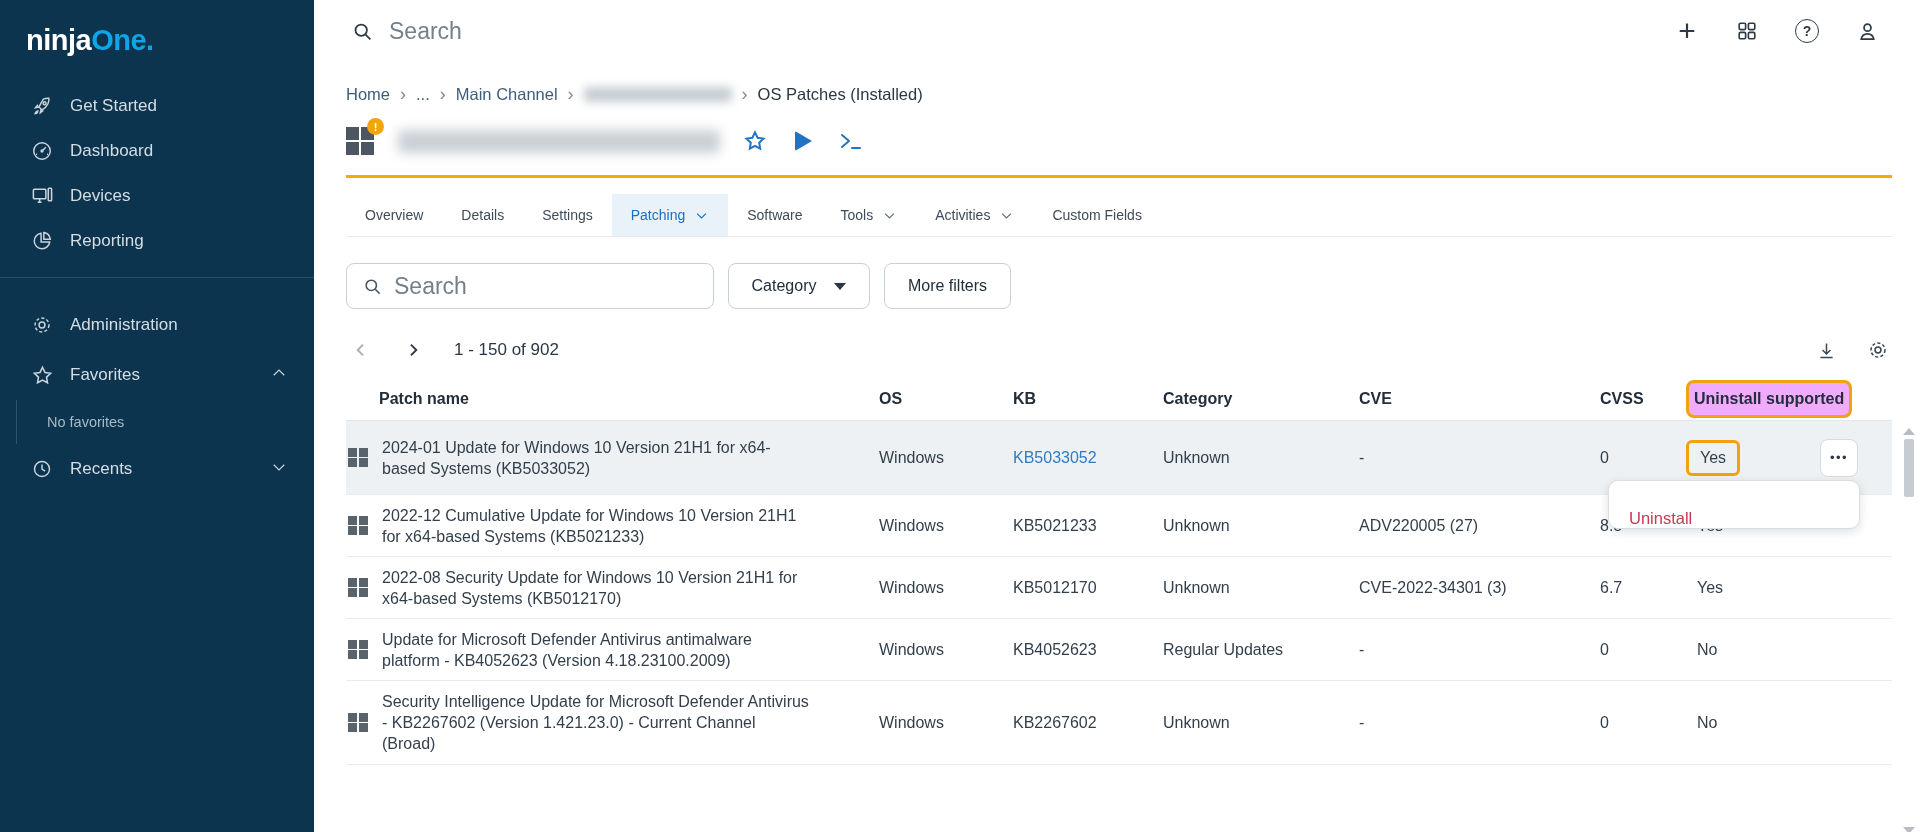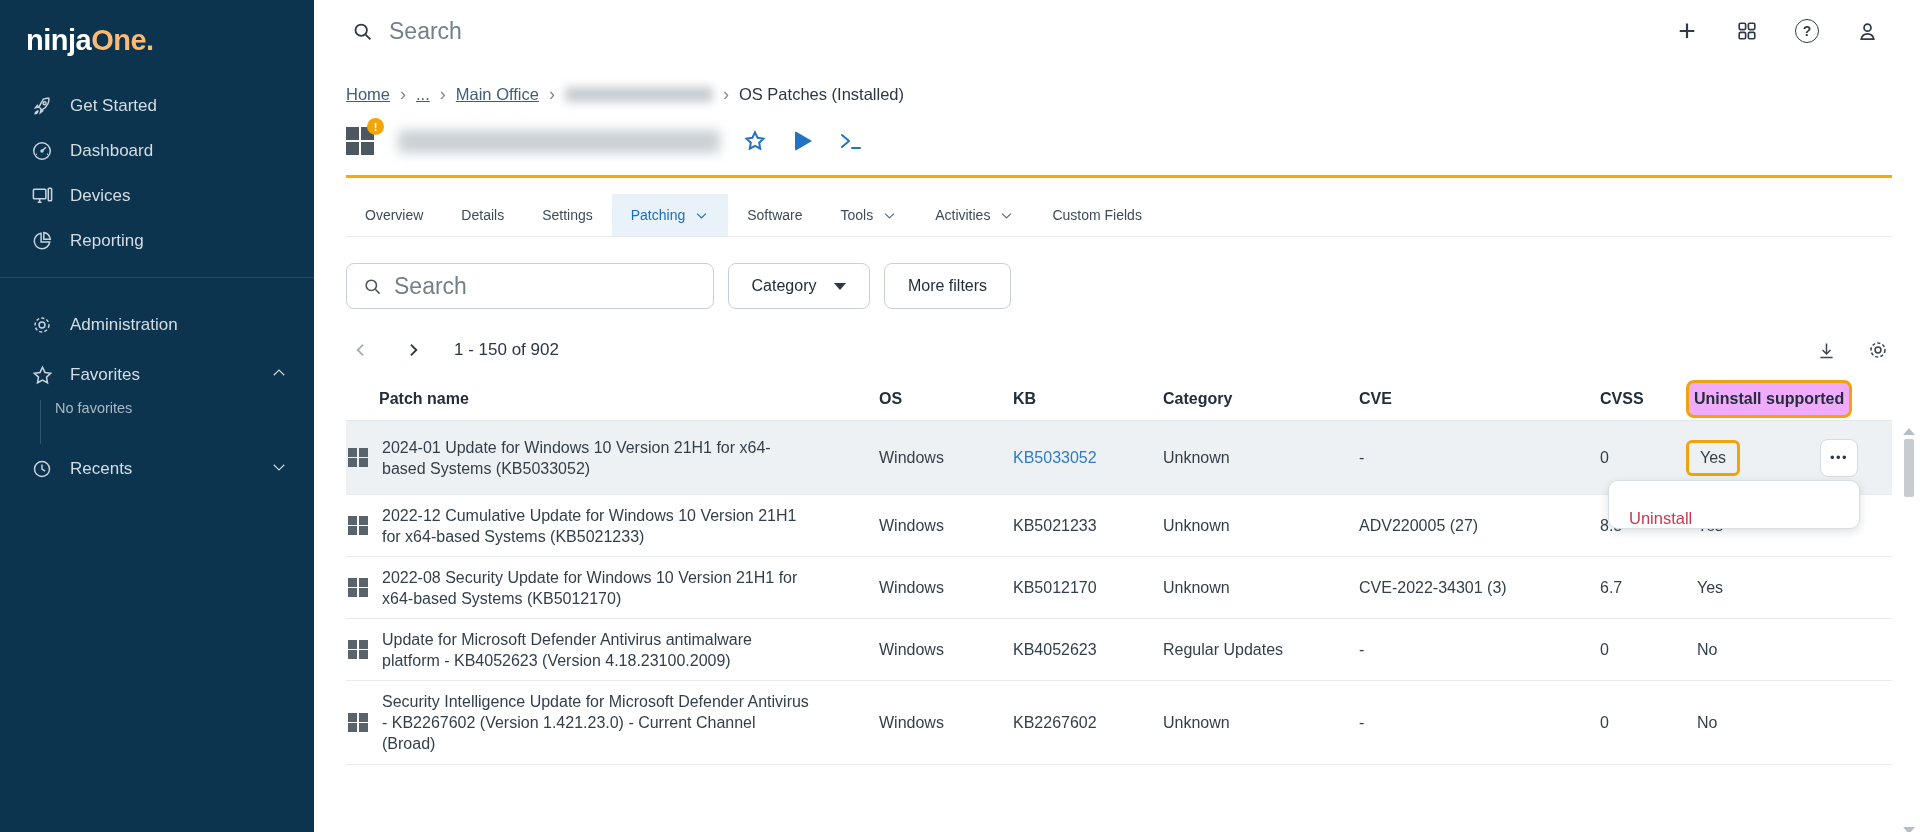--- a/index.html
+++ b/index.html
@@ -4,49 +4,49 @@
 <style>
   * { margin:0; padding:0; box-sizing:border-box; }
   html,body { width:1920px; height:832px; overflow:hidden; background:#fff;
     font-family:"Liberation Sans", sans-serif; color:#2b3744; }
   body { display:flex; }
 
   
   .sidebar { width:314px; height:832px; background:#0d344e; flex:0 0 314px; position:relative; }
   .logo { padding:24px 0 26px 26px; font-size:29px; font-weight:bold; letter-spacing:-0.5px; cursor:pointer; }
   .logo .lg-ninja { color:#ffffff; }
-  .logo .lg-one { color:#fdba74; }
+  .logo .lg-one { color:#0ea5e9; }
   .nav-item { height:45px; display:flex; align-items:center; padding-left:30px; cursor:pointer; position:relative; }
   .nav-item .nav-icon { width:24px; height:24px; margin-right:16px; display:flex; align-items:center; justify-content:center; }
   .nav-item .nav-icon svg { stroke:#c9d4dc; fill:none; stroke-width:1.6; }
   .nav-label { color:#d4dde3; font-size:17px; }
   .nav-divider { height:1px; background:#21506e; margin:14px 0 22px 0; }
   .sec-item { height:50px; }
   .chev { position:absolute; right:26px; }
   .chev svg { stroke:#c9d4dc; fill:none; stroke-width:1.6; }
-  .no-fav-row { display:flex; align-items:flex-start; height:44px; margin-left:40px; border-left:1px solid #2a5570; padding-left:14px; }
+  .no-fav-row { display:flex; align-items:center; height:44px; margin-left:16px; border-left:1px solid #2a5570; padding-left:30px; }
   .no-fav { color:#a9bac4; font-size:14.5px; }
 
   
   .main { flex:1; display:flex; flex-direction:column; }
   .topbar { height:62px; display:flex; align-items:center; padding:0 40px 0 38px; }
   .topbar-search { display:flex; align-items:center; gap:16px; flex:1; cursor:text; }
   .topbar-search svg { stroke:#2b3744; fill:none; stroke-width:2; }
   .ph { color:#73808c; font-size:23px; }
   .topbar-icons { display:flex; align-items:center; gap:34px; }
   .tb-ic { width:26px; height:26px; display:flex; align-items:center; justify-content:center; cursor:pointer; color:#2e3a45; }
   .tb-ic svg { stroke:#2e3a45; fill:none; stroke-width:1.8; }
   .plus-glyph { font-size:30px; font-weight:300; line-height:22px; color:#2e3a45; }
   .help-circle { width:24px; height:24px; border:1.8px solid #2e3a45; border-radius:50%; display:flex; align-items:center; justify-content:center; font-size:14px; font-weight:bold; color:#2e3a45; }
 
   .content { padding:0 28px 0 32px; position:relative; flex:1; }
 
   
   .breadcrumb { margin-top:22px; display:flex; align-items:center; gap:10px; font-size:16.5px; }
-  .bc-link { color:#3e5d7c; cursor:pointer;text-decoration:underline; }
+  .bc-link { color:#3e5d7c; cursor:pointer; }
   .bc-sep { color:#7d8a95; font-size:18px; }
   .bc-current { color:#2b3744; }
   .bc-redacted { width:148px; height:15px; border-radius:3px; background:#98a2ab; filter:blur(5px); opacity:.55; cursor:pointer; }
 
   
   .device-row { margin-top:16px; display:flex; align-items:center; gap:22px; height:40px; }
   .win-logo { display:grid; grid-template-columns:13px 13px; grid-template-rows:13px 13px; gap:2px; position:relative; }
   .win-logo div { background:#4d5761; }
   .win-badge { position:absolute; top:-9px; right:-10px; width:17px; height:17px; background:#f2a50a; border-radius:50%;
     color:#fff; font-size:11px; font-weight:bold; display:flex; align-items:center; justify-content:center; }
@@ -246,21 +246,21 @@
     </div>
   </header>
 
   <div class="content">
 
     <div class="breadcrumb">
       <span class="bc-link">Home</span>
       <span class="bc-sep">›</span>
       <span class="bc-link">...</span>
       <span class="bc-sep">›</span>
-      <span class="bc-link">Main Office</span>
+      <span class="bc-link">Main Channel</span>
       <span class="bc-sep">›</span>
       <span class="bc-redacted"></span>
       <span class="bc-sep">›</span>
       <span class="bc-current">OS Patches (Installed)</span>
     </div>
 
     <div class="device-row">
       <span class="win-logo" style="margin-right:2px;">
         <div></div>
           <div></div>

